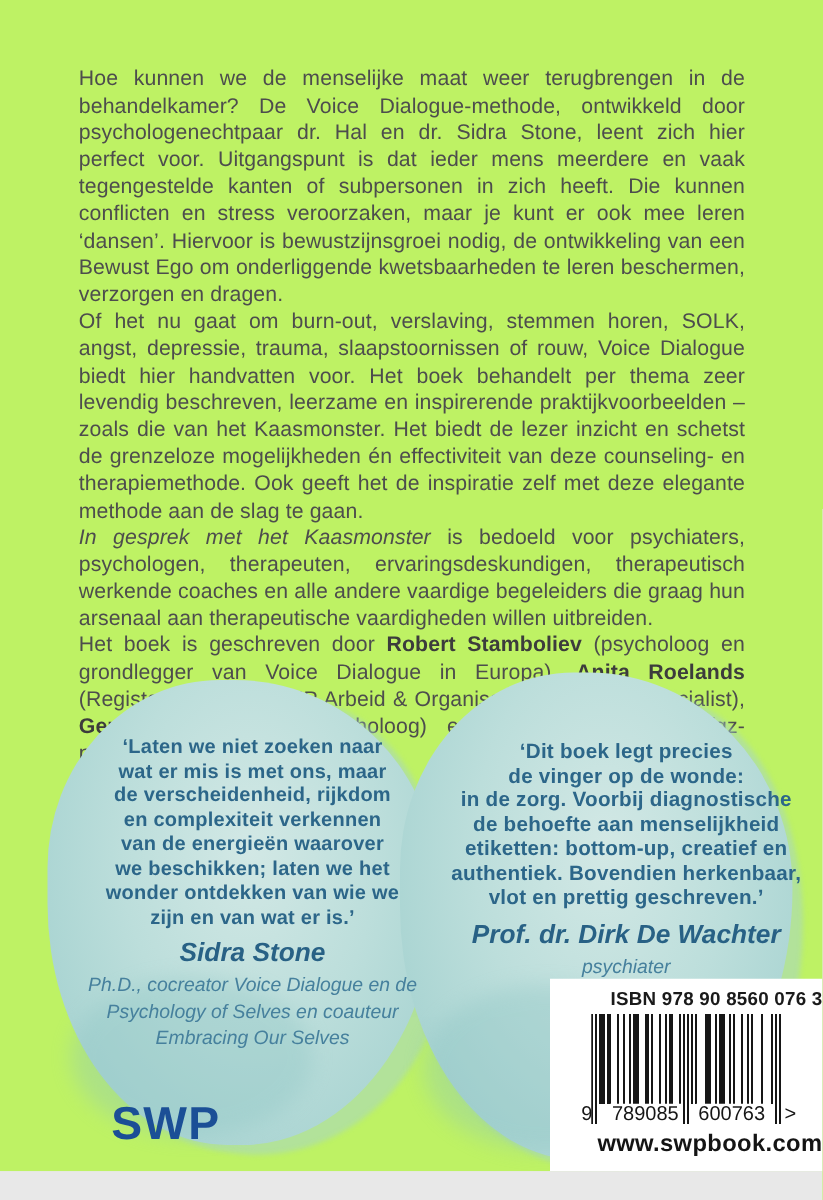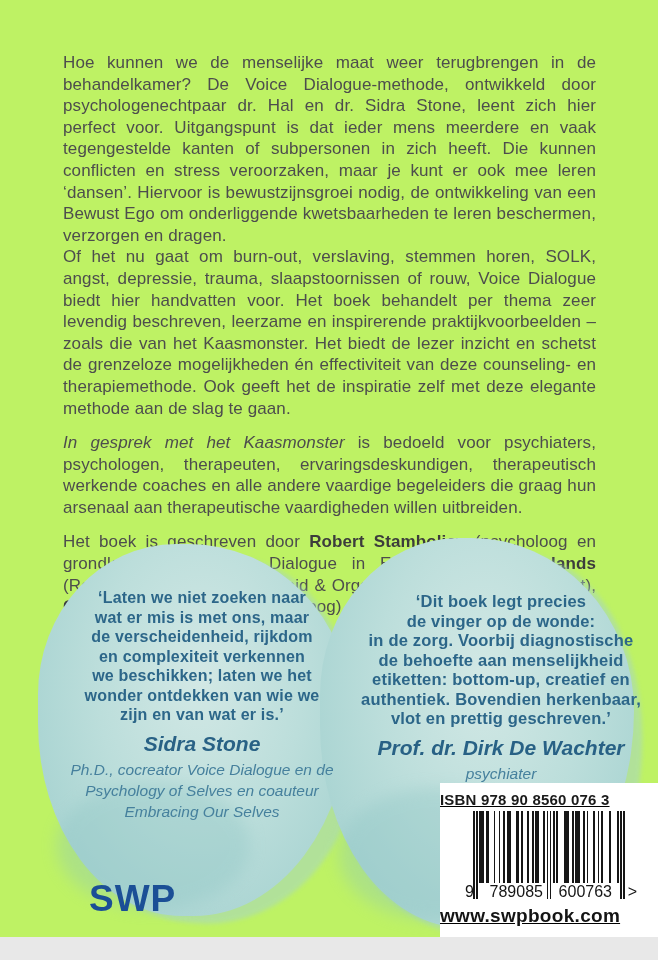--- a/index.html
+++ b/index.html
@@ -10,21 +10,21 @@
     background:#bef264; overflow:hidden;
   }
 
   
   .copy {
     position:absolute; left:63px; top:52px; width:533px;
     font-size:17px; line-height:21.6px; color:#4d4d4d;
     text-align:justify; letter-spacing:.1px;
   }
   .copy p { margin:0; }
-  .copy p.gap { margin-top:13px; }
+  .copy p.gap { }
   .copy .b { font-weight:700; color:#3c3c3c; }
   .copy .i { font-style:italic; }
 
   
   .blob { position:absolute; z-index:1; }
   .blob .l1 {
     position:absolute; inset:0;
     border-radius:46% 54% 52% 48% / 42% 46% 58% 54%;
     background:radial-gradient(ellipse at 52% 36%, #d2e8e5 0%, #bcdedb 45%, #a9d4d2 78%, #9acbc9 100%);
   }
@@ -52,21 +52,21 @@
 
   
   .swp-logo {
     position:absolute; left:67px; top:878px; z-index:3;
     font-size:37px; font-weight:700; color:#1b4f96; letter-spacing:1px;margin-left:22px;
   }
 
   
   .barcode-box {
     position:absolute; left:440px; top:783px; width:218px; height:162px;
-    background:#ffffff; z-index:3; text-align:left;text-decoration:underline;
+    background:#ffffff; z-index:3; text-align:right;
   }
   .isbn-label { font-size:15px; font-weight:700; color:#1a1a1a; letter-spacing:.2px; margin-top:8px; }
   .bars-wrap { position:relative; width:152px; margin:3px auto 0; height:92px; }
   .bars-wrap svg { display:block; width:152px; height:90px; }
   .bars-wrap svg rect { fill:#161616; }
   .digits-row {
     position:absolute; left:-10px; right:-14px; bottom:2px;
     display:flex; justify-content:space-between; align-items:flex-end;
     font-size:16px; color:#161616; line-height:18px;
   }
@@ -96,20 +96,21 @@
     <div class="l1"></div>
     <div class="l3"></div>
   </div>
 
   <div class="quote quote-left">
     <div>
         <div class="qline">‘Laten we niet zoeken naar</div>
         <div class="qline">wat er mis is met ons, maar</div>
         <div class="qline">de verscheidenheid, rijkdom</div>
         <div class="qline">en complexiteit verkennen</div>
+        <div class="qline">van de energieën waarover</div>
         <div class="qline">we beschikken; laten we het</div>
         <div class="qline">wonder ontdekken van wie we</div>
         <div class="qline">zijn en van wat er is.’</div>
       </div>
     <div class="attr-name">Sidra Stone</div>
     <div class="attr-sub">
         <div>Ph.D., cocreator Voice Dialogue en de</div>
         <div>Psychology of Selves en coauteur</div>
         <div>Embracing Our Selves</div>
       </div>

